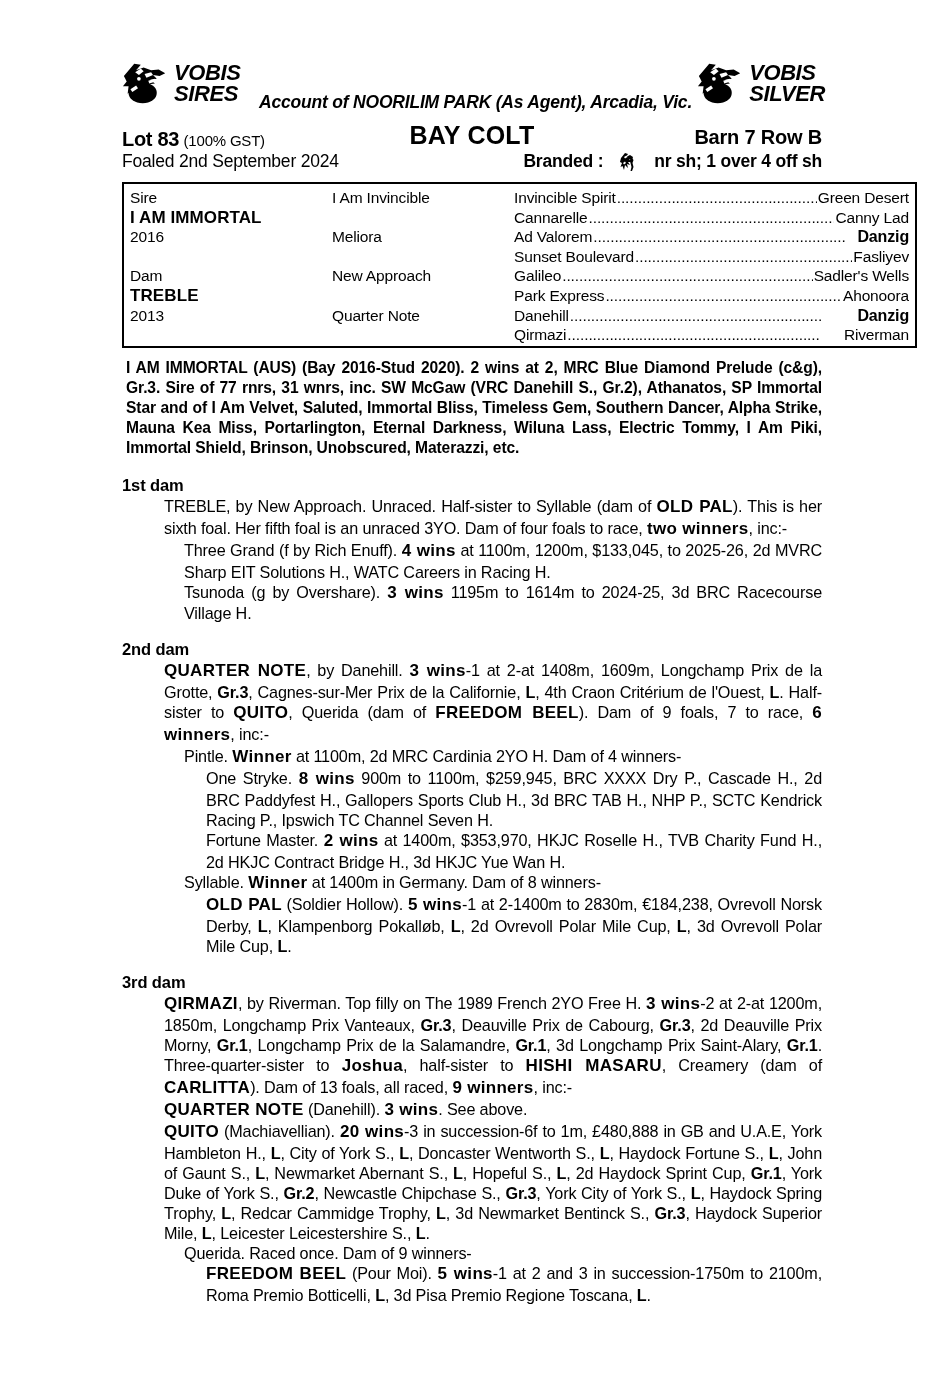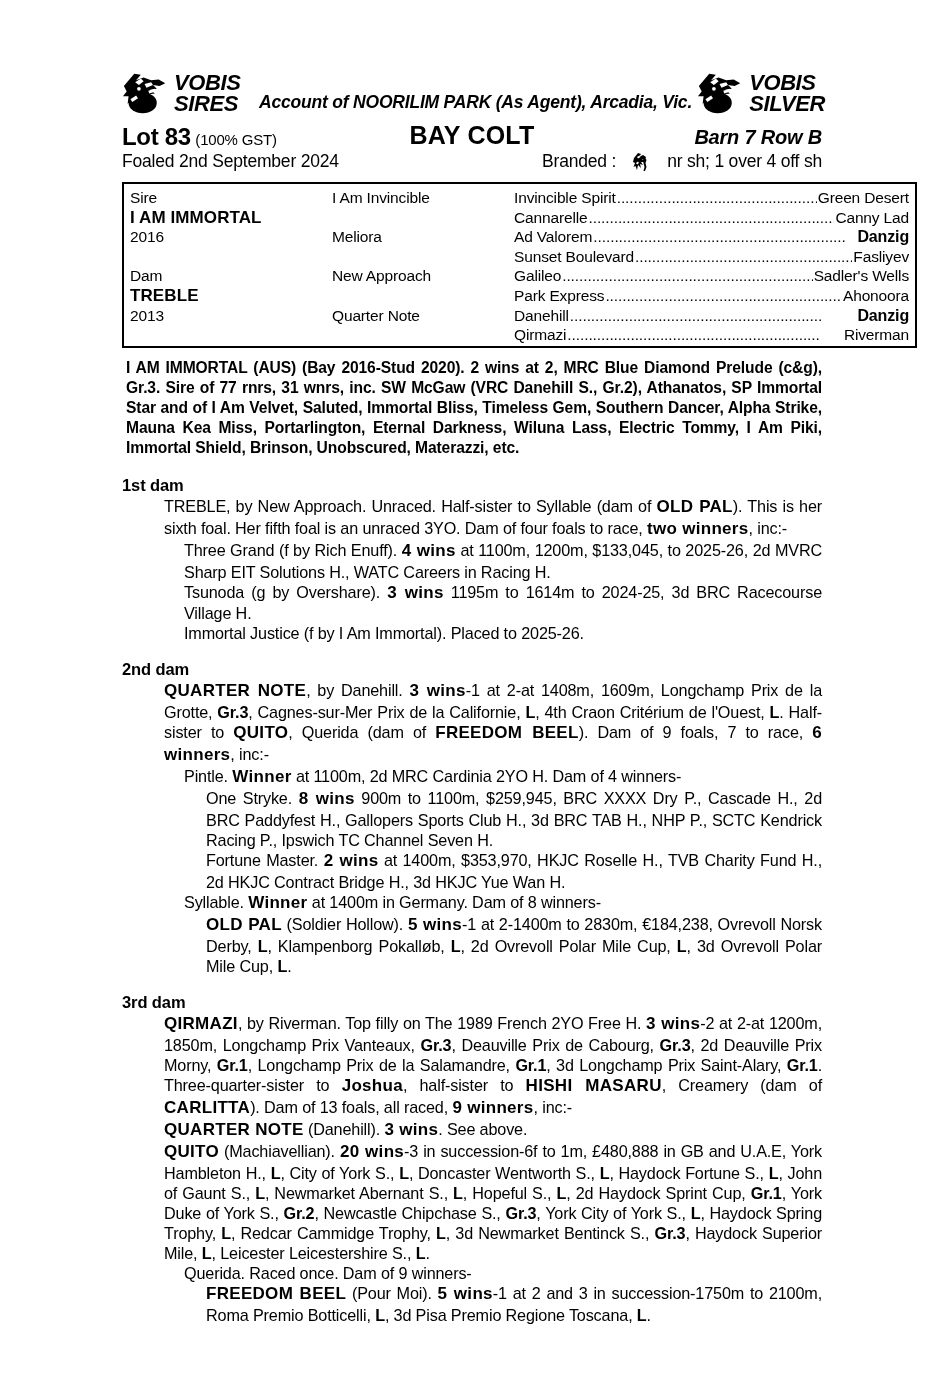--- a/index.html
+++ b/index.html
@@ -25,21 +25,21 @@
     width: 700px;
   }
 
   
   .logo-row {
     position: relative;
     height: 58px;
   }
   .logo {
     position: absolute;
-    top: 12px;
+    top: 2px;
     display: flex;
     align-items: center;
     gap: 5px;
   }
   .logo-left { left: 0px; }
   .logo-right { right: -3px; }
   .logo-mark { width: 47px; height: 47px; display: block; }
   .logo-word {
     font-family: "Liberation Sans", sans-serif;
     font-weight: 700;
@@ -66,21 +66,21 @@
     height: 33px;
     margin-top: 2px;
   }
   .lot-block {
     position: absolute;
     left: 0;
     bottom: 0;
     white-space: nowrap;
   }
   .lot-num {
-    font-size: 24px;
+    font-size: 20px;
     font-weight: 700;
     letter-spacing: -0.3px;
   }
   .gst {
     font-size: 15px;
     font-weight: 400;
     letter-spacing: -0.2px;
   }
   .colour-sex {
     position: absolute;
@@ -92,37 +92,37 @@
     letter-spacing: 0.2px;
   }
   .barn {
     position: absolute;
     right: 0;
     bottom: 2px;
     font-size: 20px;
     font-weight: 700;
     letter-spacing: -0.2px;
     white-space: nowrap;
-    font-style: italic;
   }
 
   .foaled-row {
     position: relative;
     height: 26px;
     font-size: 17.5px;
     letter-spacing: -0.2px;
   }
   .foaled { position: absolute; left: 0; top: 0; white-space: nowrap; }
   .branded {
     position: absolute;
     right: 0; top: 0;
     display: flex;
     align-items: center;
     gap: 17px;
     white-space: nowrap;
+    font-weight: bold;
   }
   .brand-glyph { width: 17px; height: 20px; display: block; }
 
   
   .ped-table {
     margin-top: 5px;
     border: 2.5px solid #000;
     width: 795px;
     height: 166px;
     position: relative;
@@ -315,21 +315,20 @@
     </div>
 
     <div class="sire-summary">I AM IMMORTAL (AUS) (Bay 2016-Stud 2020). 2 wins at 2, MRC Blue Diamond Prelude (c&amp;g), Gr.3. Sire of 77 rnrs, 31 wnrs, inc. SW McGaw (VRC Danehill S., Gr.2), Athanatos, SP Immortal Star and of I Am Velvet, Saluted, Immortal Bliss, Timeless Gem, Southern Dancer, Alpha Strike, Mauna Kea Miss, Portarlington, Eternal Darkness, Wiluna Lass, Electric Tommy, I Am Piki, Immortal Shield, Brinson, Unobscured, Materazzi, etc.</div>
 
     <div id="dam-sections">
         <div class="section">
           <div class="section-head">1st dam</div>
           <p class="e lvl0">TREBLE, by New Approach. Unraced. Half-sister to Syllable (dam of <b class="bigcaps">OLD PAL</b>). This is her sixth foal. Her fifth foal is an unraced 3YO. Dam of four foals to race, <b class="bigcaps">two winners</b>, inc:-</p>
           <p class="e lvl1">Three Grand (f by Rich Enuff). <b class="bigcaps">4 wins</b> at 1100m, 1200m, $133,045, to 2025-26, 2d MVRC Sharp EIT Solutions H., WATC Careers in Racing H.</p>
           <p class="e lvl1">Tsunoda (g by Overshare). <b class="bigcaps">3 wins</b> 1195m to 1614m to 2024-25, 3d BRC Racecourse Village H.</p>
-          <p class="e lvl1">Immortal Justice (f by I Am Immortal). Placed to 2025-26.</p>
         </div>
         <div class="section">
           <div class="section-head">2nd dam</div>
           <p class="e lvl0"><b class="bigcaps">QUARTER NOTE</b>, by Danehill. <b class="bigcaps">3 wins</b>-1 at 2-at 1408m, 1609m, Longchamp Prix de la Grotte, <b>Gr.3</b>, Cagnes-sur-Mer Prix de la Californie, <b>L</b>, 4th Craon Critérium de l'Ouest, <b>L</b>. Half-sister to <b class="bigcaps">QUITO</b>, Querida (dam of <b class="bigcaps">FREEDOM BEEL</b>). Dam of 9 foals, 7 to race, <b class="bigcaps">6 winners</b>, inc:-</p>
           <p class="e lvl1">Pintle. <b class="bigcaps">Winner</b> at 1100m, 2d MRC Cardinia 2YO H. Dam of 4 winners-</p>
           <p class="e lvl2">One Stryke. <b class="bigcaps">8 wins</b> 900m to 1100m, $259,945, BRC XXXX Dry P., Cascade H., 2d BRC Paddyfest H., Gallopers Sports Club H., 3d BRC TAB H., NHP P., SCTC Kendrick Racing P., Ipswich TC Channel Seven H.</p>
           <p class="e lvl2">Fortune Master. <b class="bigcaps">2 wins</b> at 1400m, $353,970, HKJC Roselle H., TVB Charity Fund H., 2d HKJC Contract Bridge H., 3d HKJC Yue Wan H.</p>
           <p class="e lvl1">Syllable. <b class="bigcaps">Winner</b> at 1400m in Germany. Dam of 8 winners-</p>
           <p class="e lvl2"><b class="bigcaps">OLD PAL</b> (Soldier Hollow). <b class="bigcaps">5 wins</b>-1 at 2-1400m to 2830m, €184,238, Ovrevoll Norsk Derby, <b>L</b>, Klampenborg Pokalløb, <b>L</b>, 2d Ovrevoll Polar Mile Cup, <b>L</b>, 3d Ovrevoll Polar Mile Cup, <b>L</b>.</p>
         </div>

